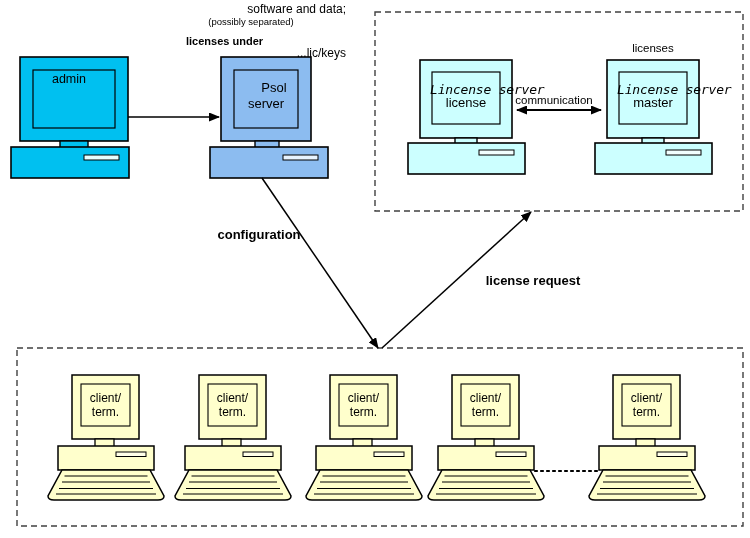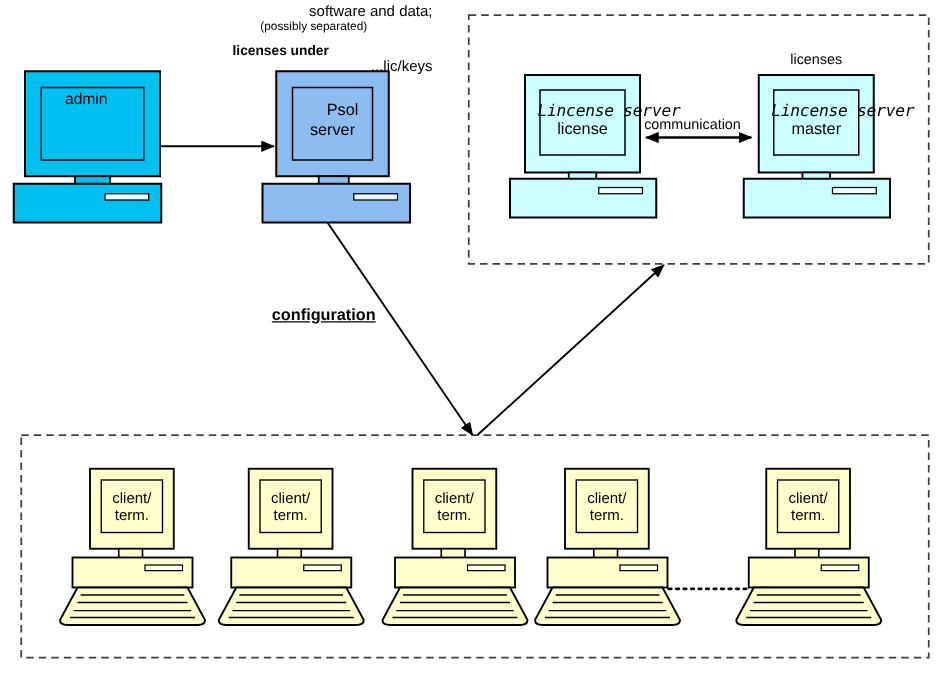--- a/index.html
+++ b/index.html
@@ -213,22 +213,23 @@
   <div class="screen-label lbl-tiny" style="left:430px; top:82px; width:72px;">Lincense server</div>
   <div class="screen-label lbl-mid" style="left:432px; top:95px; width:68px;">license</div>
 
   <div class="screen-label lbl-tiny" style="left:617px; top:82px; width:72px;">Lincense server</div>
   <div class="screen-label lbl-mid" style="left:619px; top:95px; width:68px;">master</div>
 
   <div class="txt optional-label" style="left:603px; top:42px; width:100px;">licenses</div>
 
   <div class="txt comm-label" style="left:514px; top:94px; width:80px;">communication</div>
 
-  <div class="txt flow-label" style="left:194px; top:245px; width:130px;text-decoration:underline;">configuration</div>
-
+  <div class="txt flow-label" style="left:194px; top:228px; width:130px;">configuration</div>
+
+  <div class="txt flow-label" style="left:466px; top:274px; width:134px;">license request</div>
 
   <div class="screen-label lbl-client" style="left:81px; top:391px; width:49px;">client/</div>
   <div class="screen-label lbl-client" style="left:81px; top:405px; width:49px;">term.</div>
 
   <div class="screen-label lbl-client" style="left:208px; top:391px; width:49px;">client/</div>
   <div class="screen-label lbl-client" style="left:208px; top:405px; width:49px;">term.</div>
 
   <div class="screen-label lbl-client" style="left:339px; top:391px; width:49px;">client/</div>
   <div class="screen-label lbl-client" style="left:339px; top:405px; width:49px;">term.</div>
 

